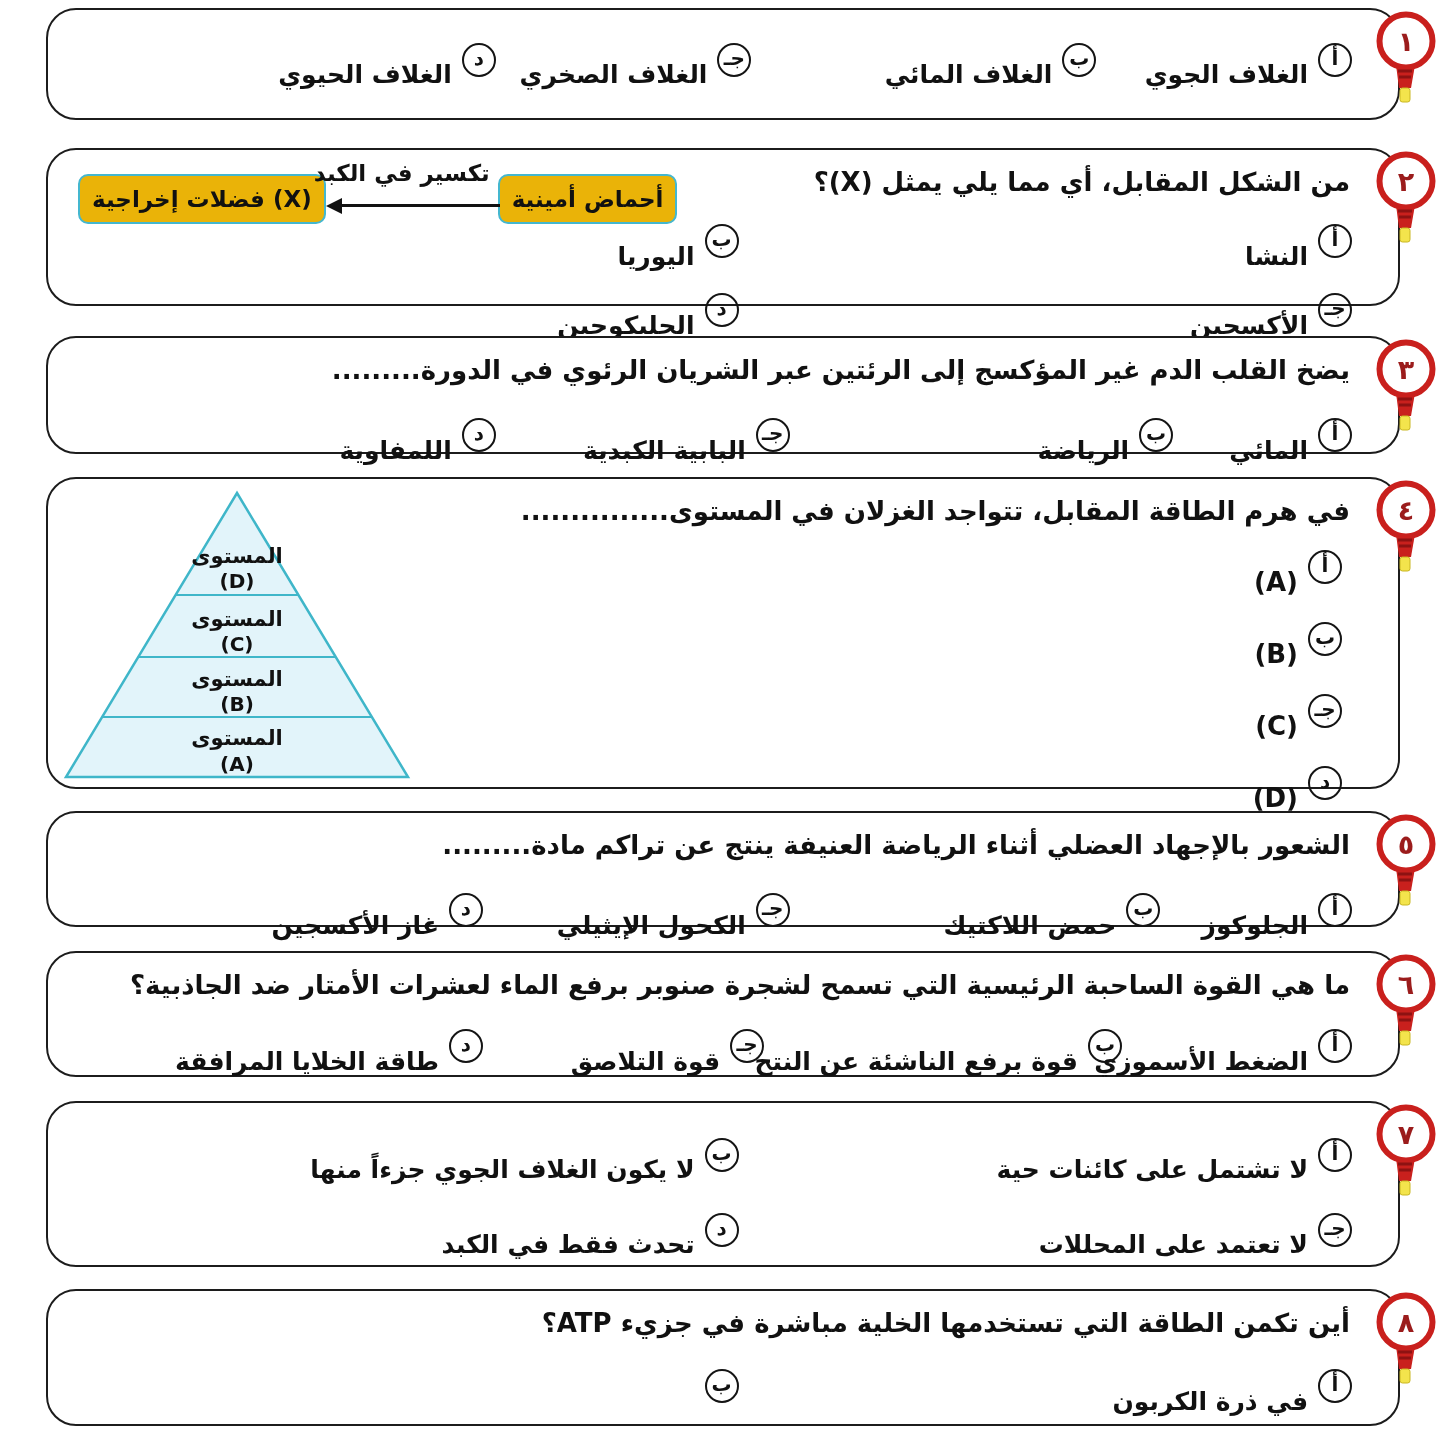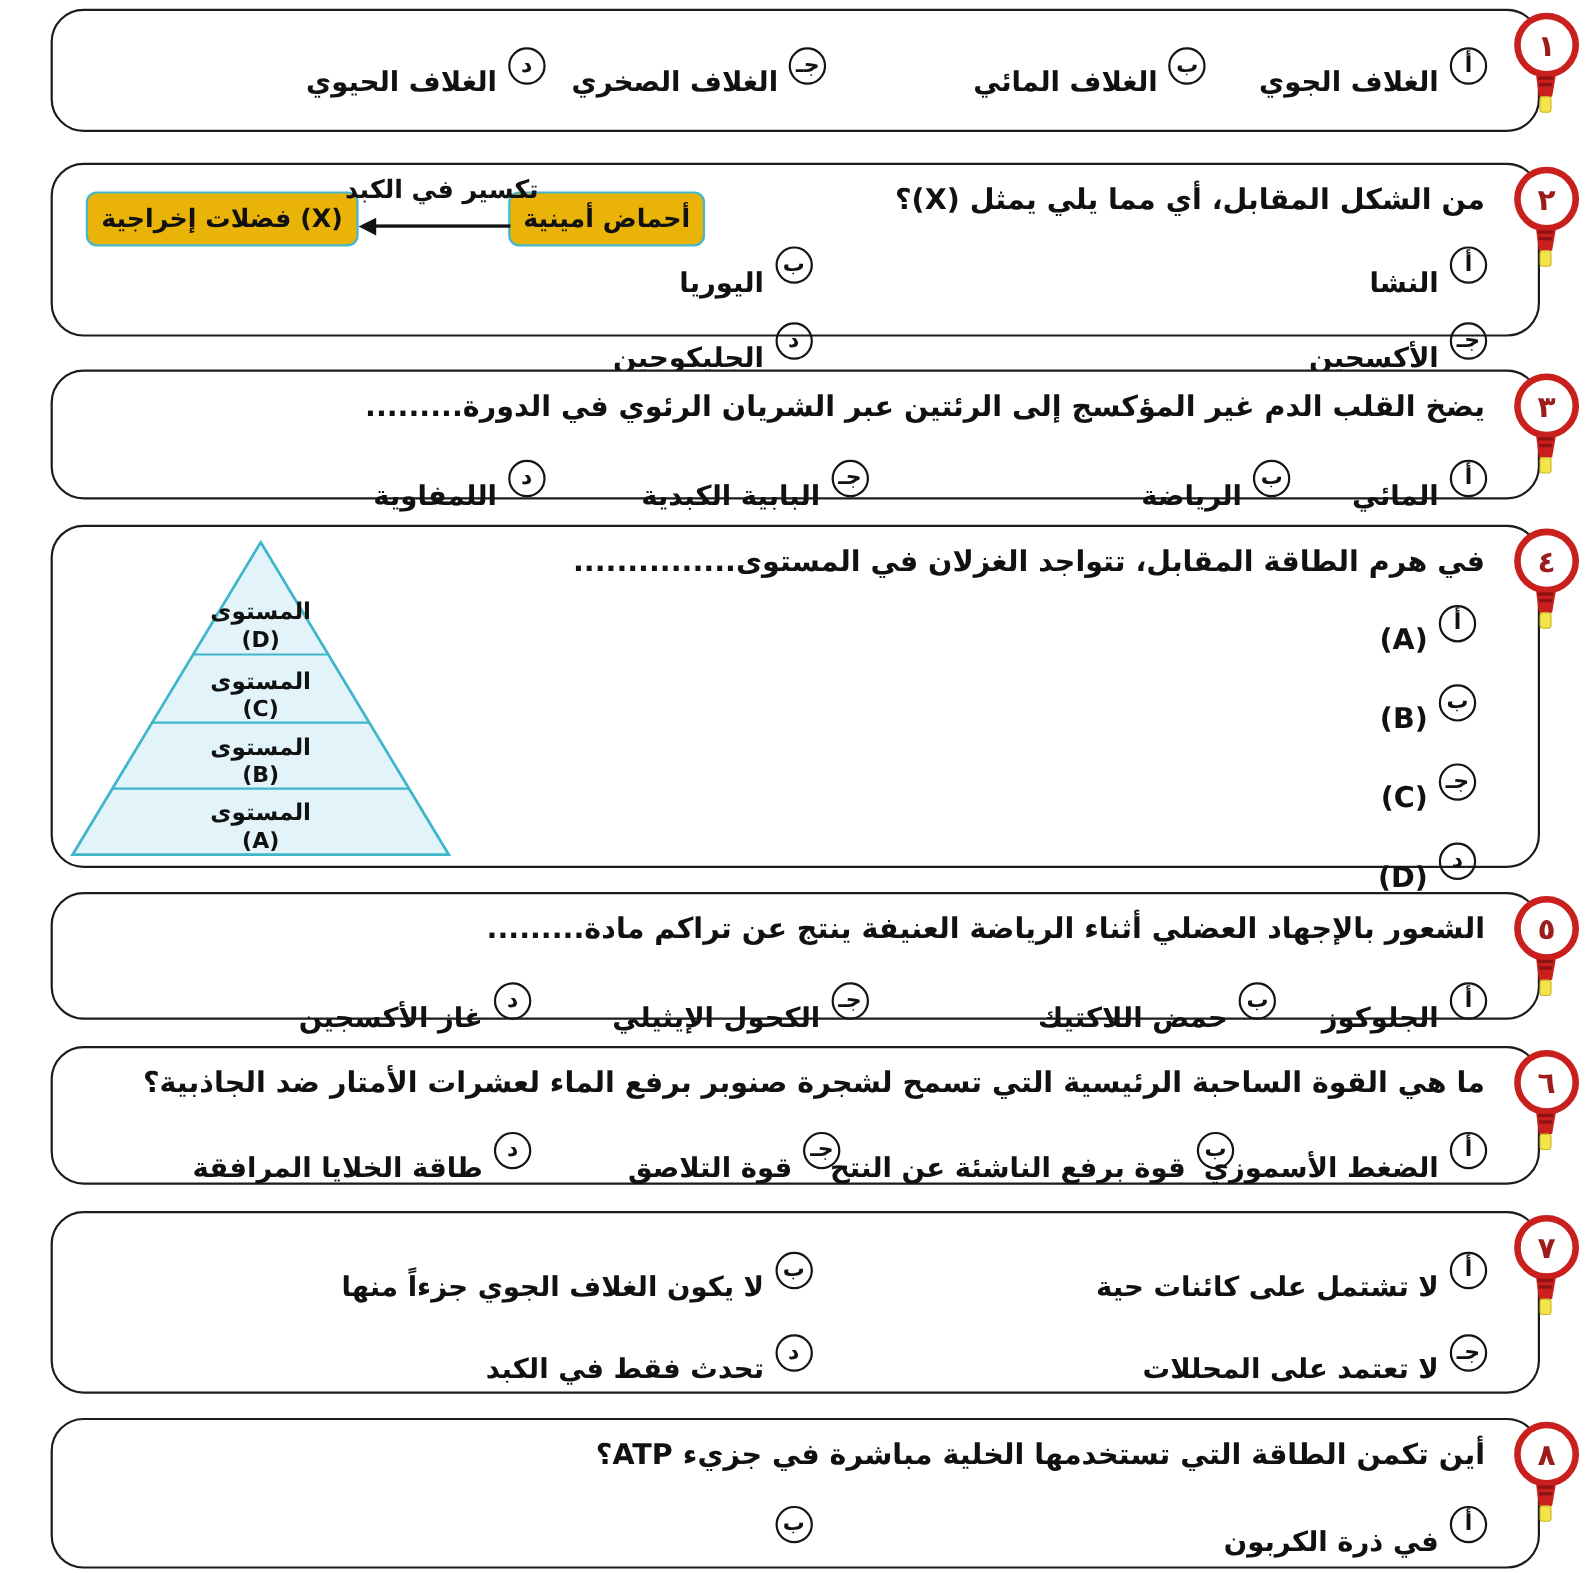--- a/index.html
+++ b/index.html
@@ -34,21 +34,21 @@
   .cols5 { grid-template-columns:15% 29% 24% 32%; margin-top:16px; }
   .cols6 { grid-template-columns:18% 28% 22% 32%; }
   .grid2 { display:grid; grid-template-columns:48% 52%; row-gap:16px; margin-top:14px; }
   .q2 .grid2 { row-gap:10px; margin-top:10px; }
 
   
   .q2-diagram { position:absolute; left:30px; top:10px; direction:ltr;
                 display:flex; align-items:center; z-index:2; }
   .diag-box { background:#eab308; border:2.5px solid #44b7cf; border-radius:10px;
               padding:10px 12px; font-size:23px; font-weight:700; white-space:nowrap; }
-  .arrow-col { position:relative; width:136px; height:78px; }
+  .arrow-col { position:relative; width:172px; height:78px; }
   .arrow-label { position:absolute; top:0; left:-14px; width:180px; text-align:center;
                  font-size:23px; font-weight:700; white-space:nowrap; }
   .arrow-line { position:absolute; top:44px; left:14px; right:-2px; height:3px; background:#111; }
   .arrow-head { position:absolute; top:38px; left:0; width:0; height:0;
                 border-top:8px solid transparent; border-bottom:8px solid transparent;
                 border-right:16px solid #111; }
 
   
   .pyr-wrap { position:absolute; left:12px; top:10px; z-index:2; }
   .opt-list { margin-top:6px; padding-right:10px; }

